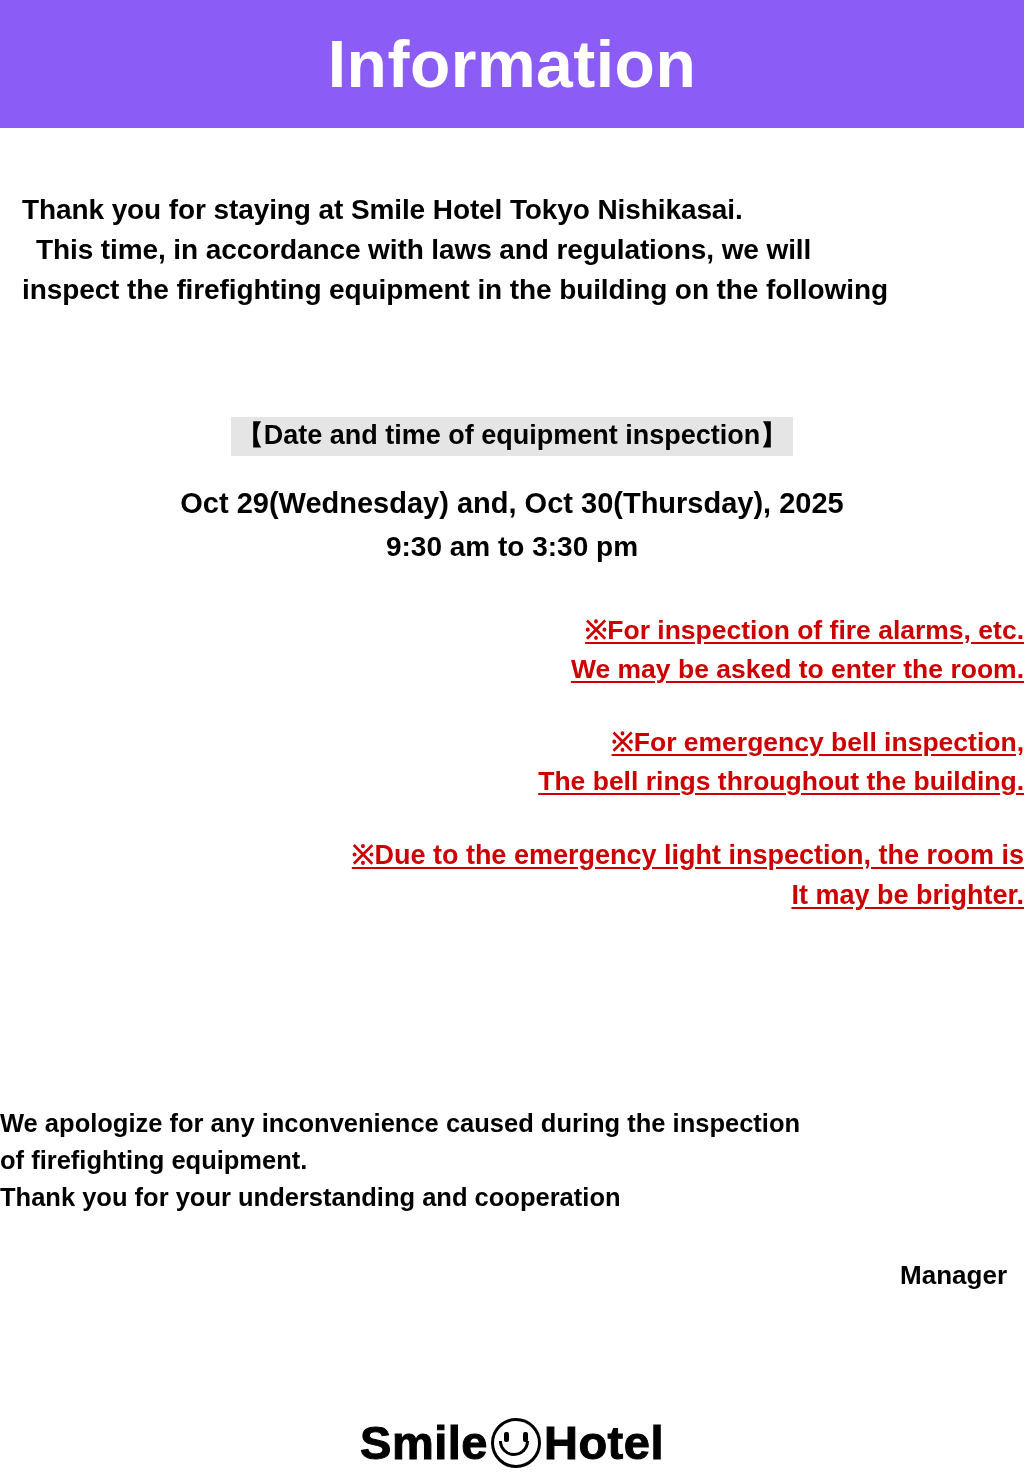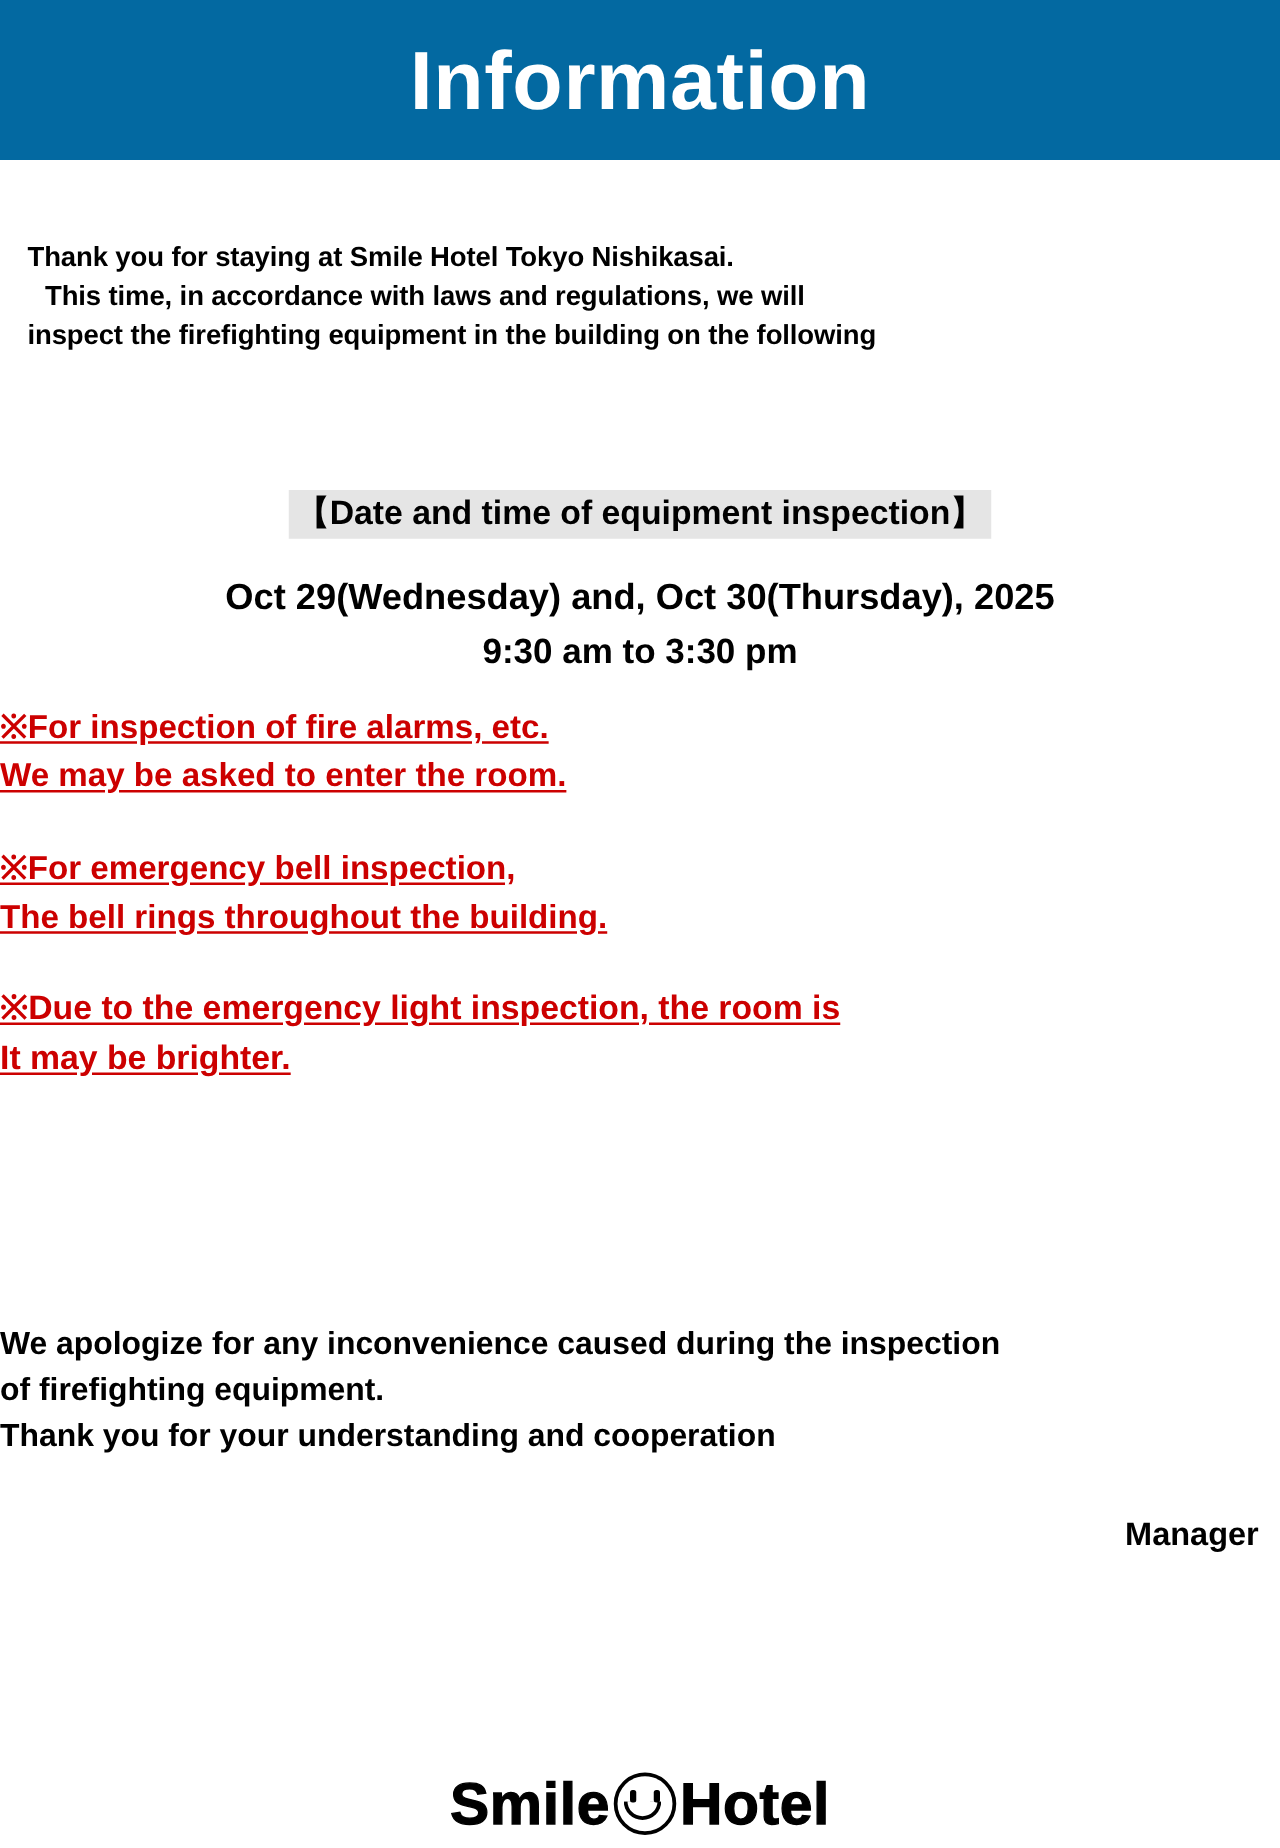--- a/index.html
+++ b/index.html
@@ -18,40 +18,40 @@
 
   .page {
     width: 1024px;
     height: 1478px;
     position: relative;
     box-sizing: border-box;
   }
 
   
   .banner {
-    background: #0369a1;
+    background: #8b5cf6;
     width: 100%;
     height: 128px;
     display: flex;
     align-items: center;
     justify-content: center;
   }
   .banner-title {
     color: #ffffff;
     font-size: 66px;
     font-weight: bold;
     letter-spacing: 0.5px;
     line-height: 1;
     font-family: "Liberation Sans", sans-serif;
   }
 
   
   .intro {
     margin: 62px 30px 0 22px;
-    font-size: 22px;
+    font-size: 28px;
     font-weight: bold;
     line-height: 1.42;
     letter-spacing: -0.1px;
   }
   .intro .line {
     white-space: pre-wrap;
   }
   .intro .indent {
     padding-left: 14px;
   }
@@ -77,22 +77,22 @@
     font-size: 29px;
     font-weight: bold;
     line-height: 1.5;
   }
   .dateblock .d2 {
     font-size: 28px;
   }
 
   
   .notices {
-    margin-top: 20px;
-    text-align: left;
+    margin-top: 43px;
+    text-align: right;
     color: #cc0000;
   }
   .notice {
     margin-bottom: 34px;
   }
   .notice:last-child { margin-bottom: 0; }
   .notice .nline {
     font-size: 26.5px;
     font-weight: bold;
     line-height: 1.48;

